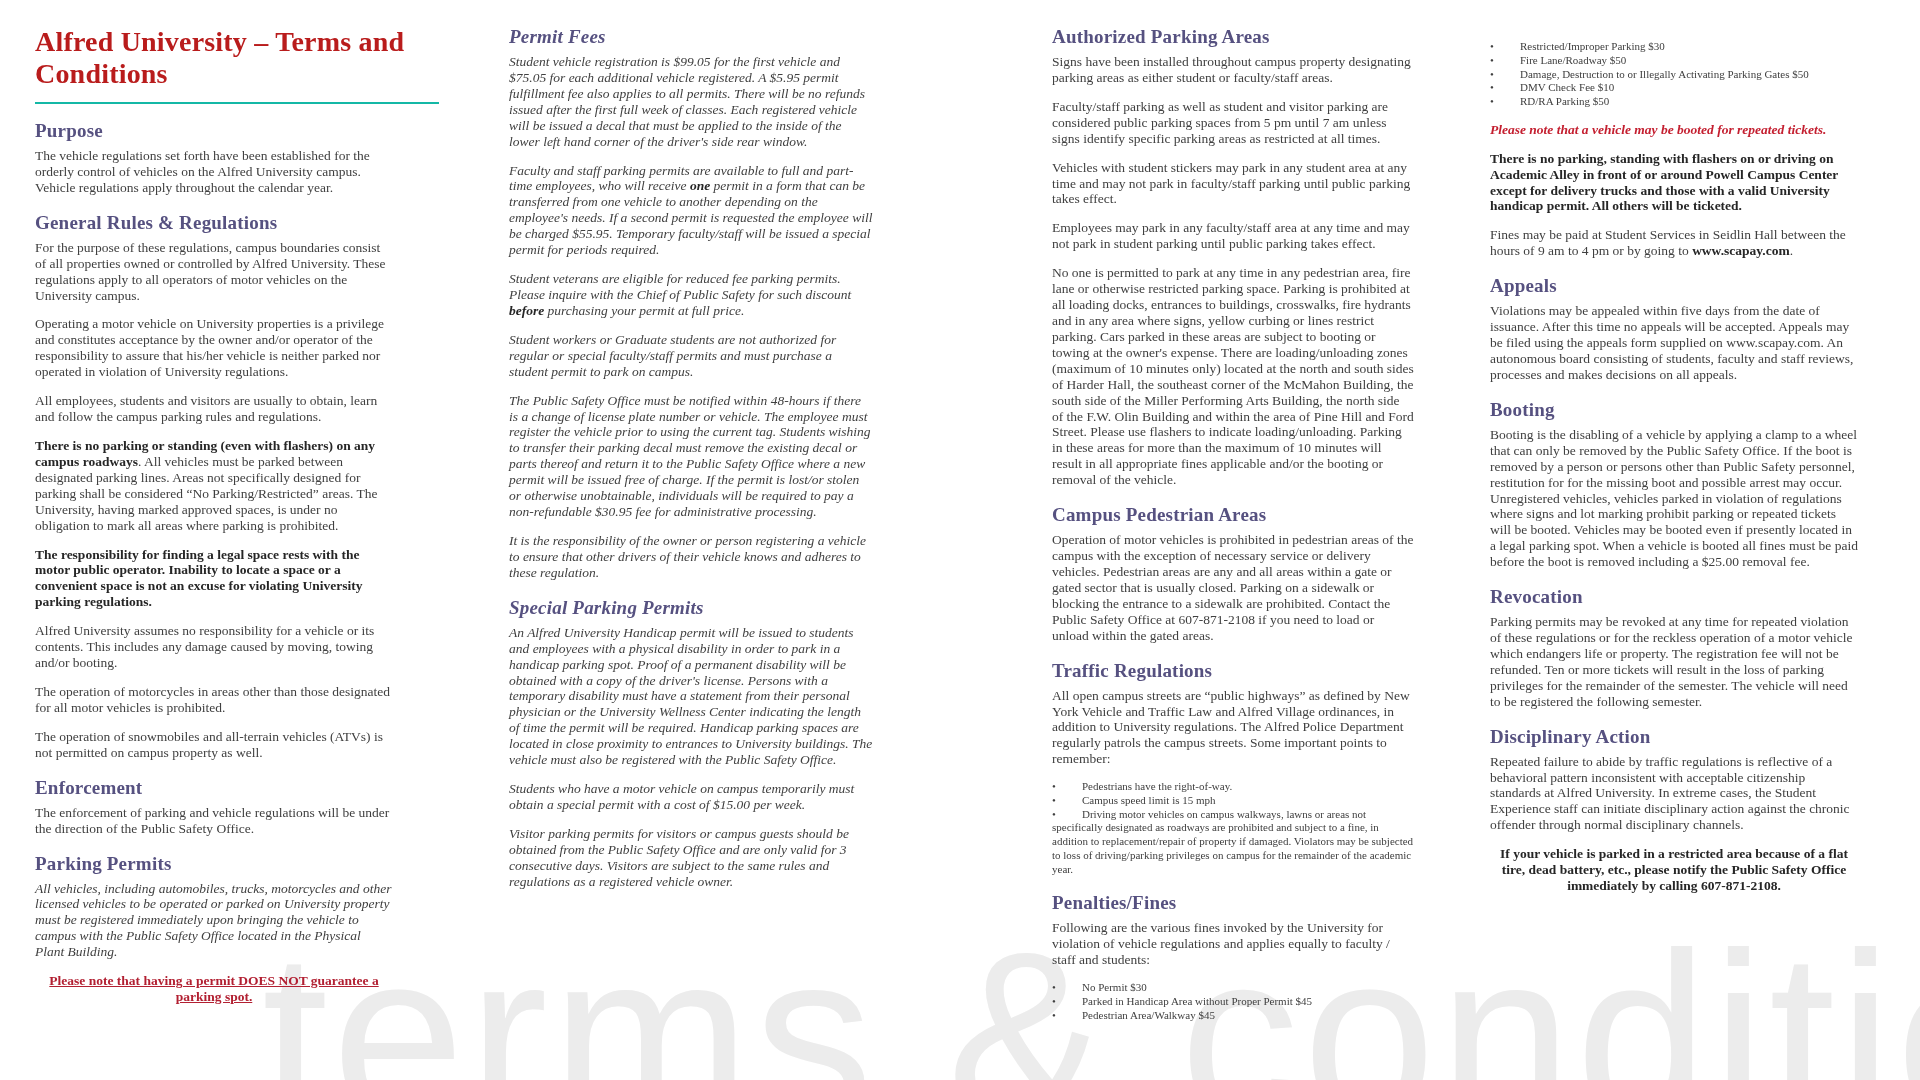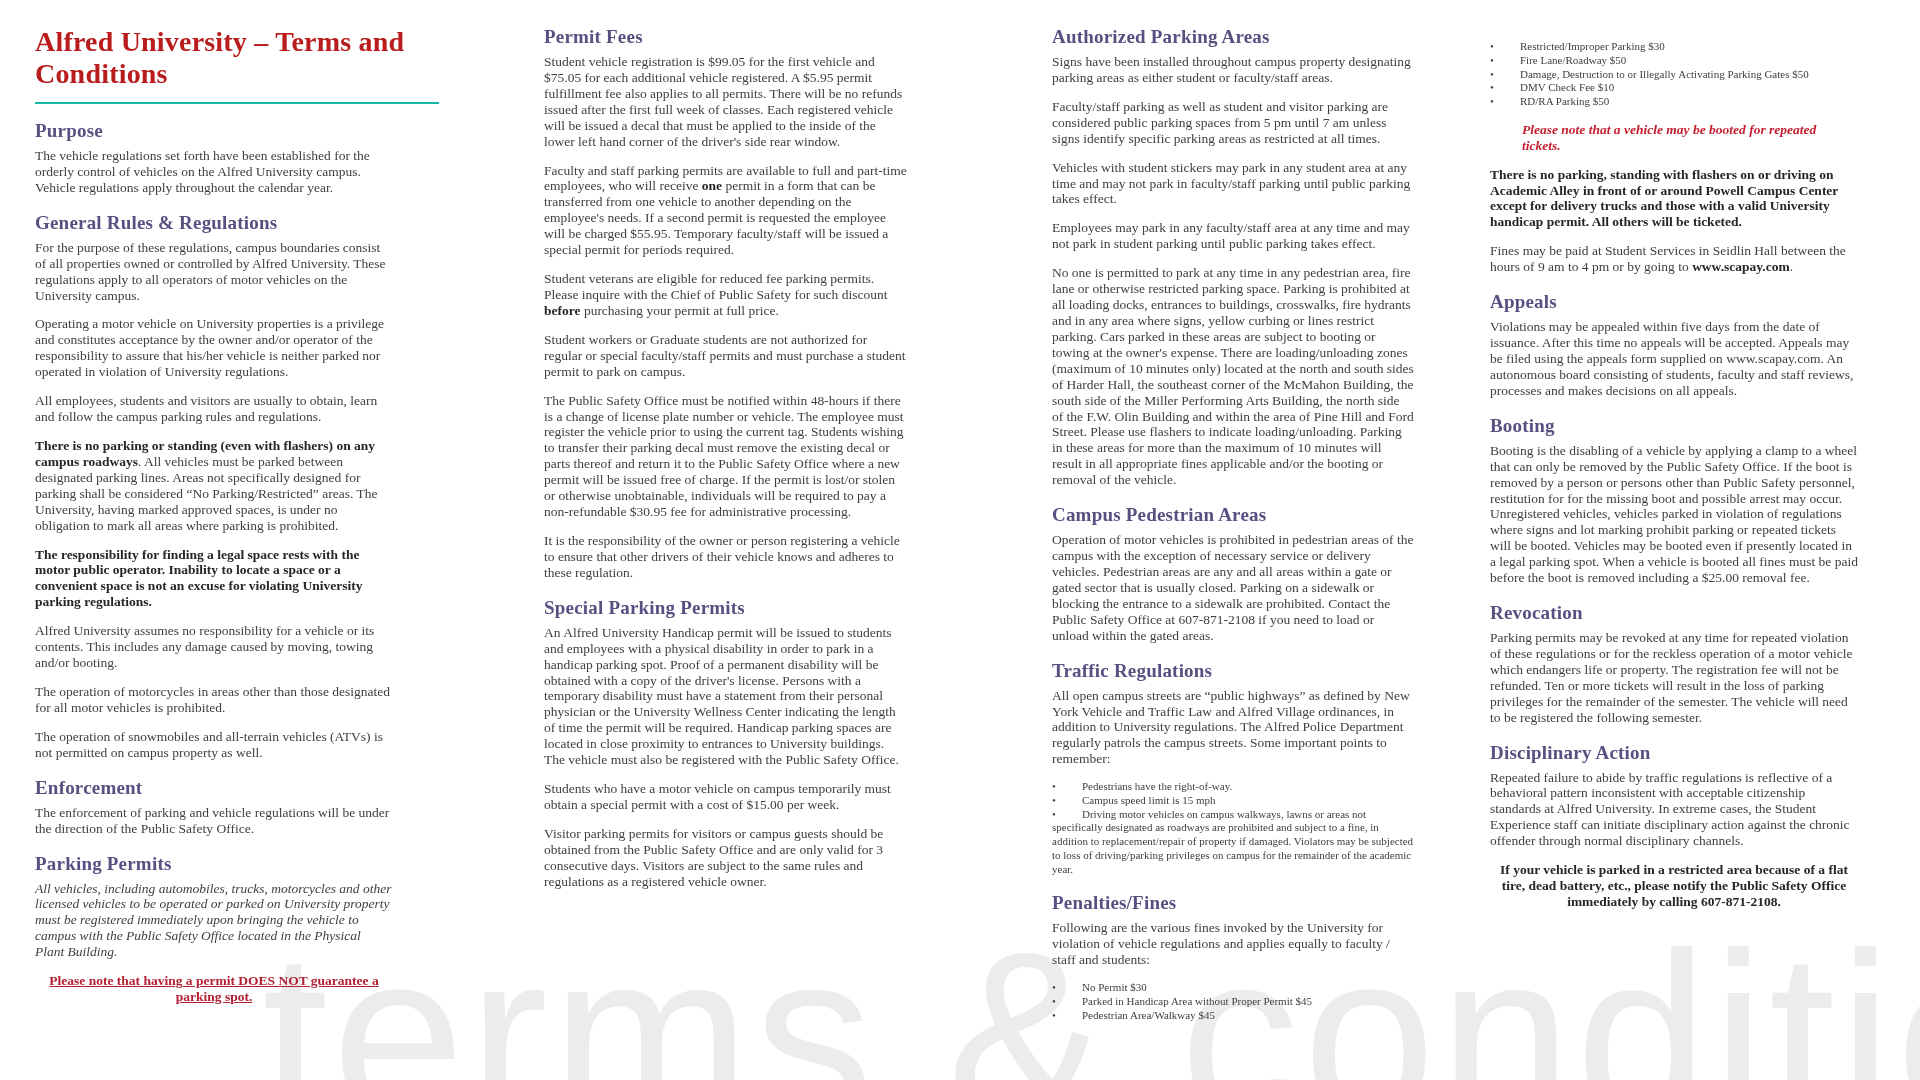--- a/index.html
+++ b/index.html
@@ -17,21 +17,21 @@
     font-family:"Liberation Sans","DejaVu Sans",sans-serif;
     font-weight:400;
     font-size:238px;
     letter-spacing:4px;
     color:#ececec;
     white-space:nowrap;
     user-select:none;
   }
   .col{position:absolute;top:26px;z-index:1;}
   .col-1{left:35px;width:358px;}
-  .col-2{left:544px;width:364px;}
+  .col-2{left:509px;width:364px;font-style:italic;}
   .col-3{left:1052px;width:362px;}
   .col-4{left:1490px;width:368px;top:40px;}
 
   .doc-title{
     font-size:28px;
     font-weight:700;
     color:#b91c1c;
     margin:0 0 16px 0;
     padding-bottom:12px;
     border-bottom:2px solid #14b8a6;
@@ -49,21 +49,21 @@
   .para{
     font-size:13.5px;
     line-height:1.18;
     color:#404040;
     margin:0 0 13px 0;
   }
   .para strong{color:#262626;}
   .para.bold{font-weight:700;color:#262626;}
   .para.italic{font-style:italic;}
   .para.red-bold-center{color:#b22032;font-weight:700;text-align:center;padding:0 10px;text-decoration:underline;}
-  .para.red-bold-italic{color:#c41f30;font-weight:700;font-style:italic;margin-left:32px;}
+  .para.red-bold-italic{color:#c41f30;font-weight:700;font-style:italic;}
   .para.bold-center{font-weight:700;color:#262626;text-align:center;}
   ul.bullets{
     list-style:none;
     margin:0 0 13px 0;
     padding:0;
   }
   ul.bullets li{
     font-size:11px;
     line-height:1.25;
     color:#404040;

